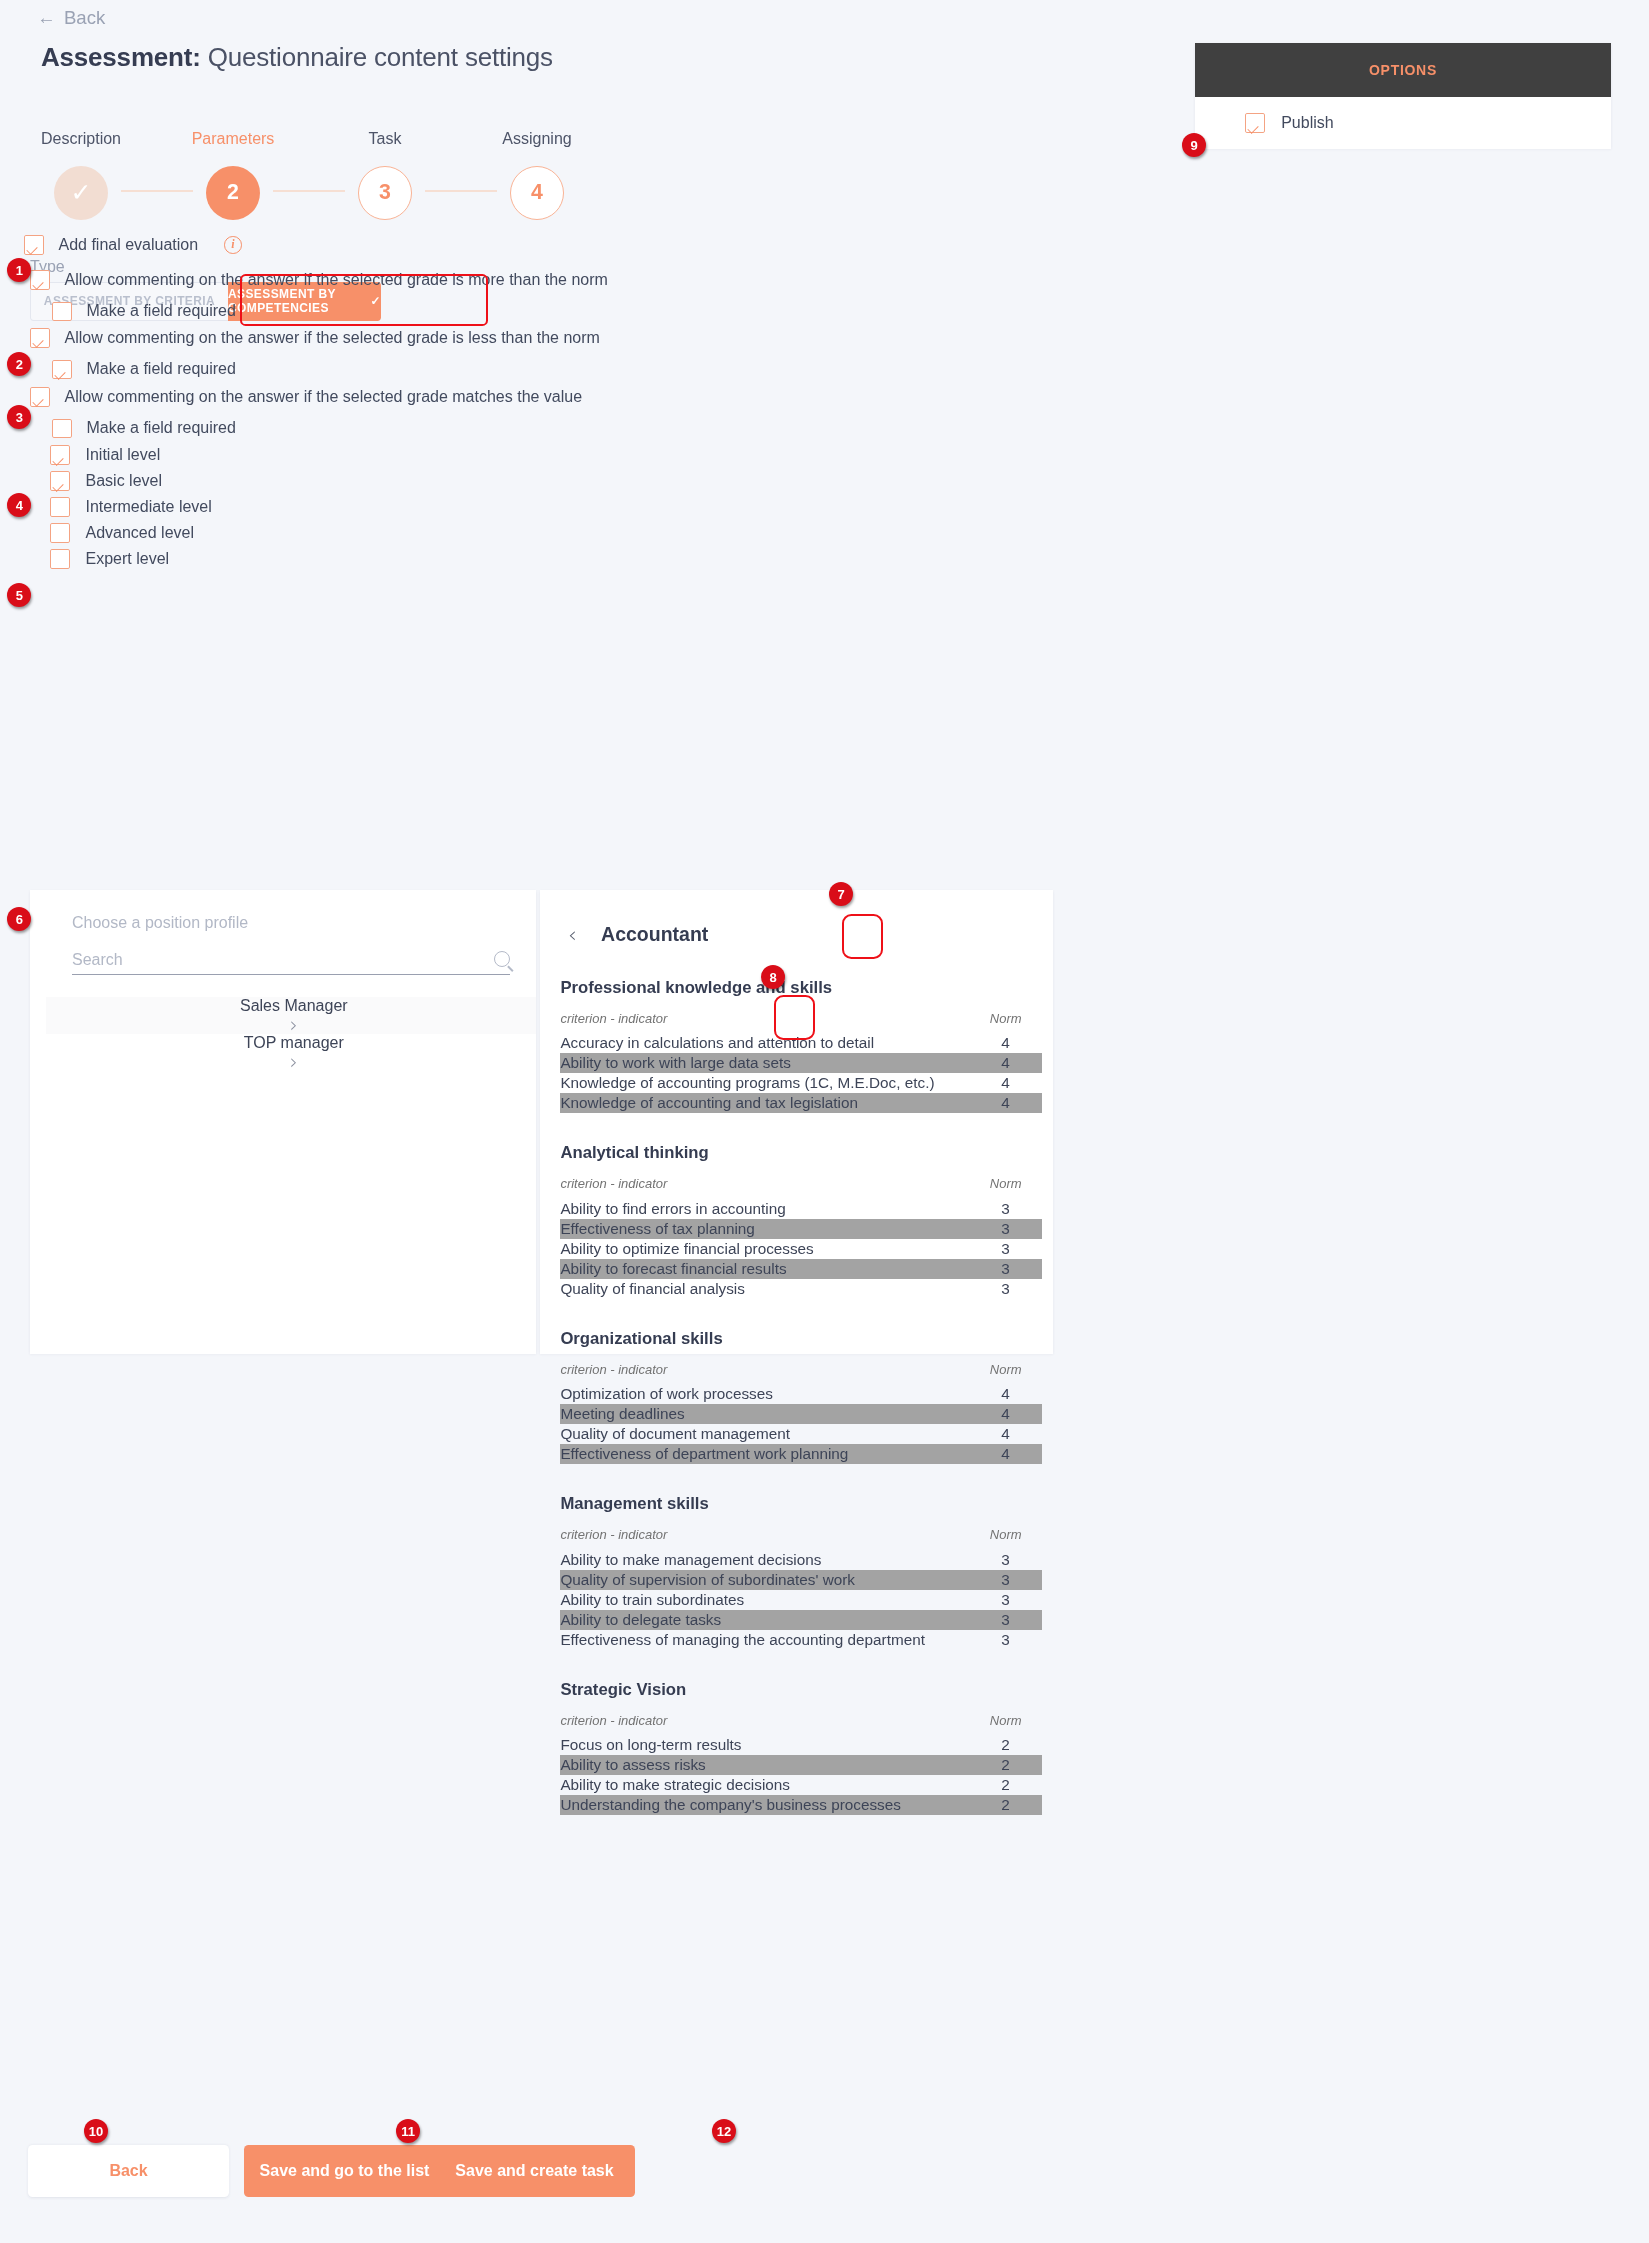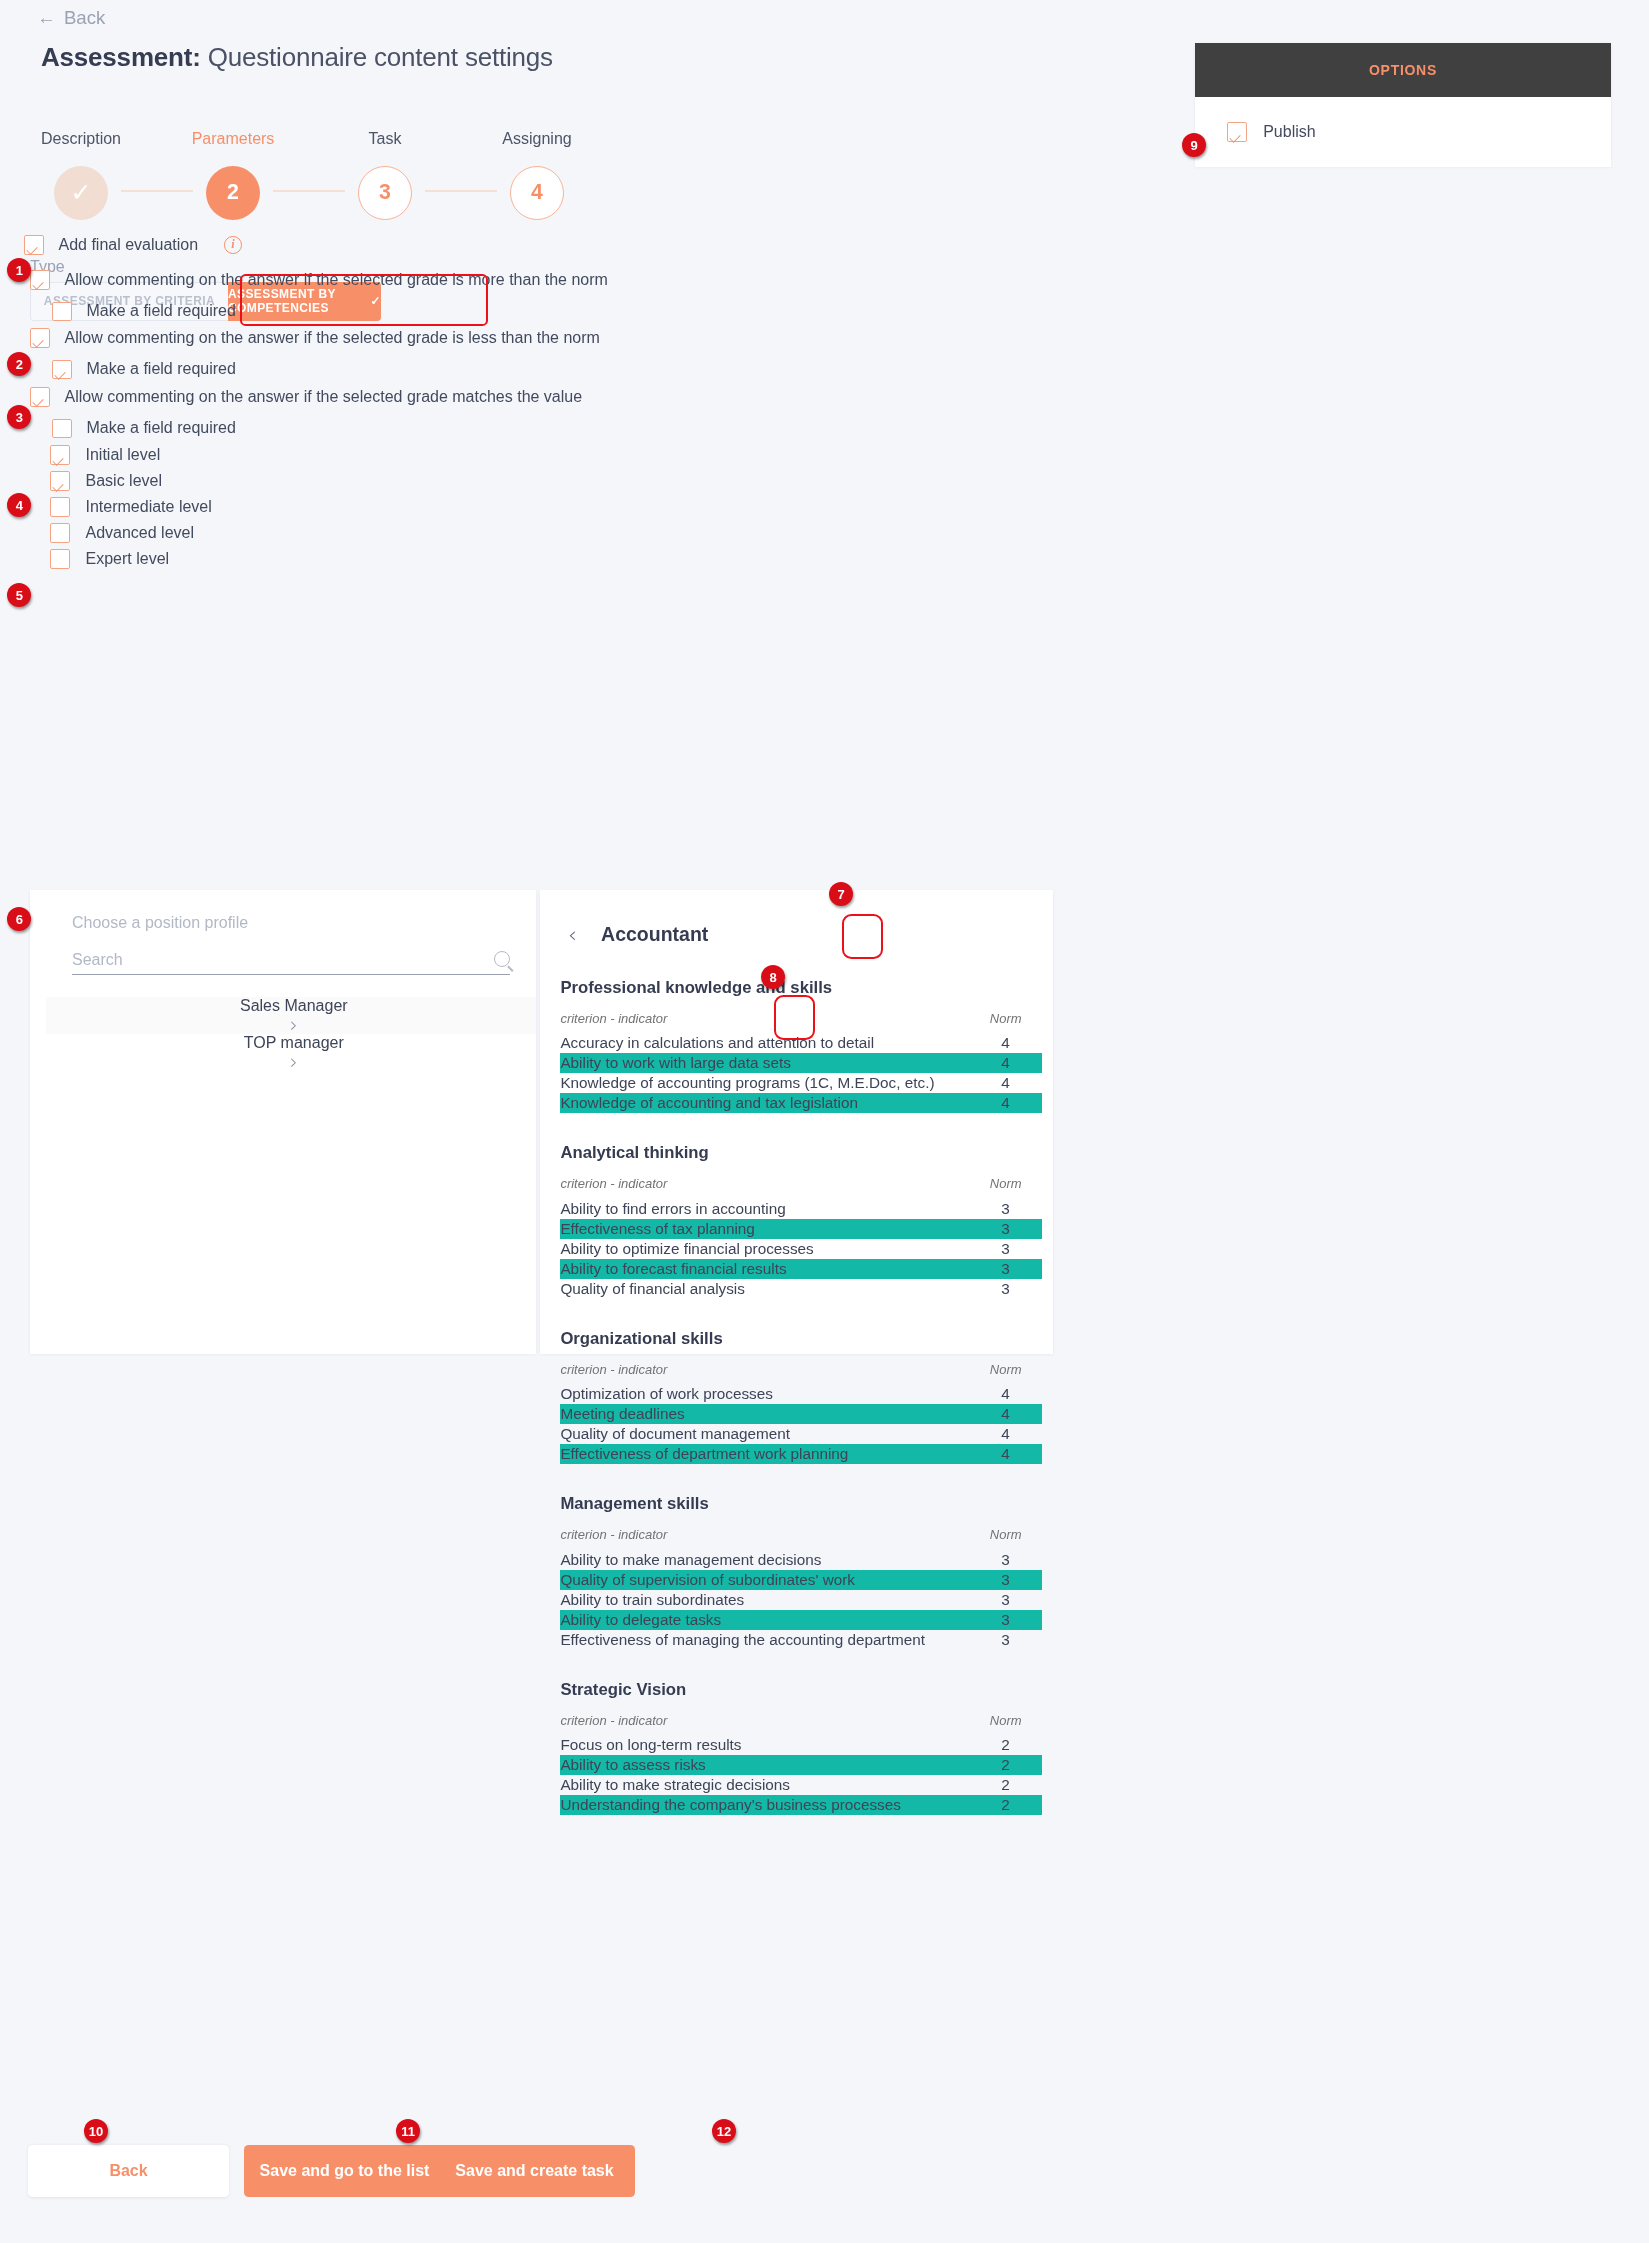--- a/index.html
+++ b/index.html
@@ -143,34 +143,34 @@
     margin: 30px 0 0 0;
   }
   .crit-head {
     display: flex; justify-content: space-between; font-size: 13px;
     font-style: italic; color: #737373; padding: 13px 20.4px 7.4px 0;
   }
   .crit-row {
     display: flex; justify-content: space-between; align-items: center;
     font-size: 15.3px; color: #3d4457; height: 20px; padding: 0 20.4px 0 0;
   }
-  .crit-row.alt { background: #14b8a6; gap: 15px; }
+  .crit-row.alt { background: #a3a3a3; gap: 15px; }
   .crit-row .norm-val { width: 32px; text-align: center; }
 
   
   #options-card {
     position: absolute; left: 1195px; top: 43px; width: 416px;
     background: #ffffff; box-shadow: 0 0.9px 2.8px rgba(60,70,100,0.08);
   }
   .opt-header {
     height: 54px; background: #404040; display: flex; align-items: center;
     justify-content: center; font-size: 14px; font-weight: bold;
     letter-spacing: 0.7px; color: #f79069;
   }
-  .opt-body { height: 70px; display: flex; align-items: center; padding-left: 32px; gap: 16.7px; }
+  .opt-body { height: 52px; display: flex; align-items: center; padding-left: 50px; gap: 16.7px; }
 
   
   .footer-btn {
     position: absolute; height: 52px; border-radius: 4.6px;
     display: flex; align-items: center; justify-content: center;
     font-size: 16px; font-weight: bold; cursor: pointer;
   }
   #btn-back {
     left: 28px; top: 2145px; width: 201px; background: #ffffff;
     color: #f79069; box-shadow: 0 0.9px 2.8px rgba(60,70,100,0.10);

